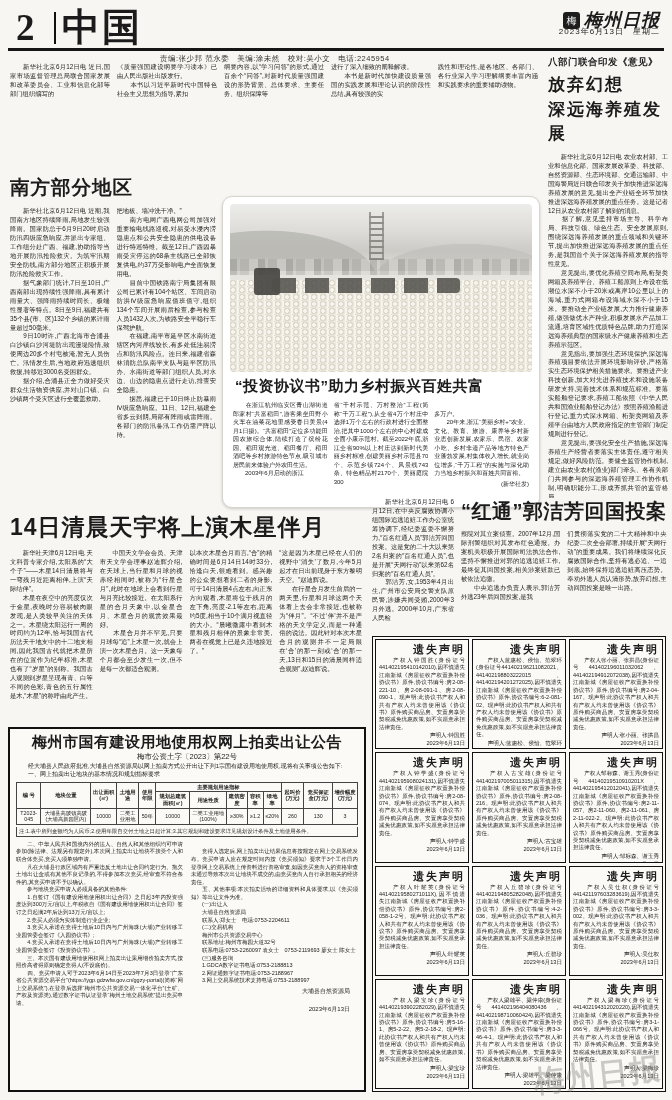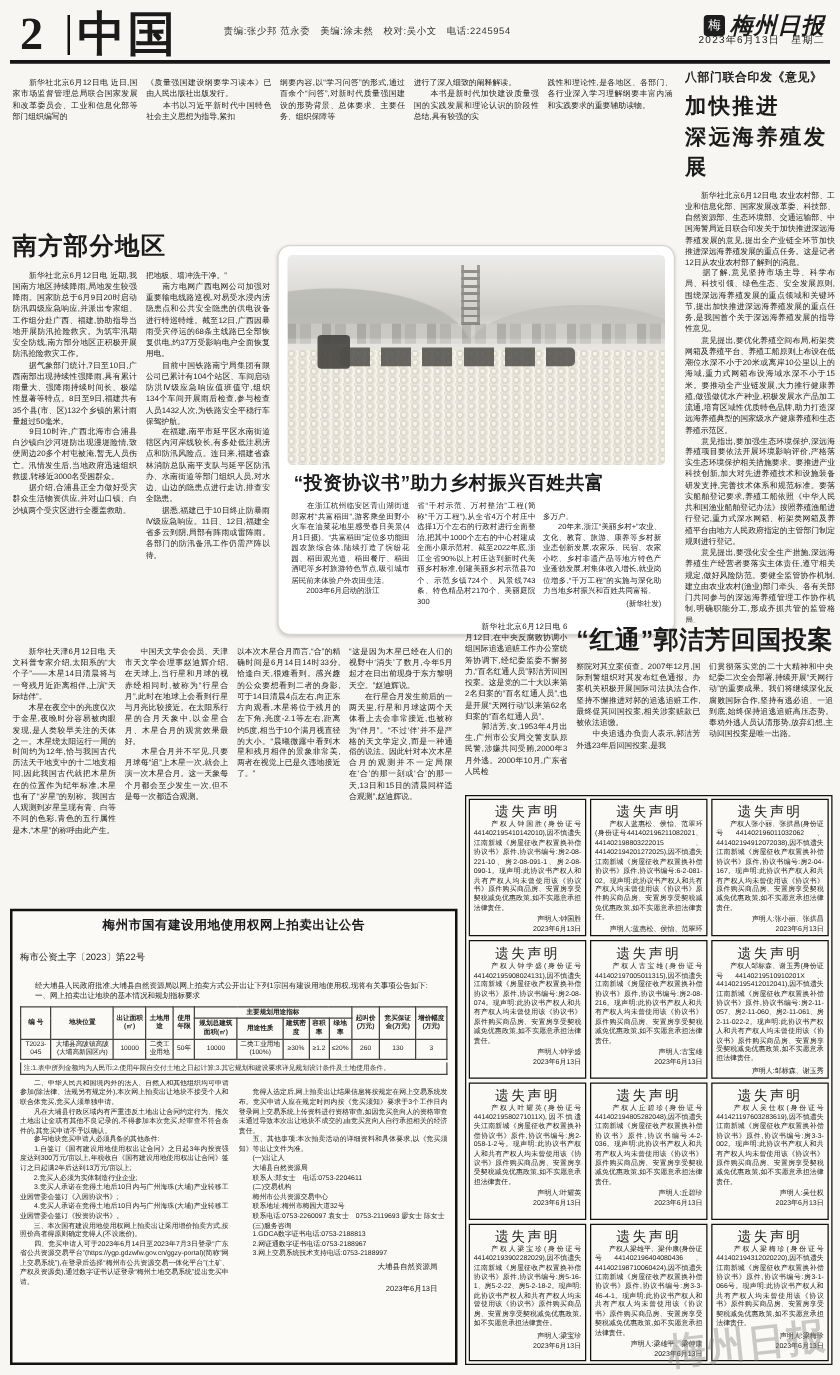--- a/index.html
+++ b/index.html
@@ -4,38 +4,38 @@
 <style>
   * { margin:0; padding:0; box-sizing:border-box; }
   html,body { width:672px; }
   body { background:#d8d7d3; font-family:"Liberation Sans","DejaVu Sans",sans-serif; }
   .page { position:relative; width:672px; height:1100px; background:#f7f6f2; color:#1b1b1b; overflow:hidden; }
 
   
   .hdr-num { position:absolute; left:16px; top:6px; font-size:37px; font-weight:900; font-family:"Liberation Serif",serif; }
   .hdr-bar { position:absolute; left:54px; top:12px; width:2px; height:32px; background:#111; }
   .hdr-section { position:absolute; left:62px; top:2px; font-size:38px; font-weight:900; letter-spacing:2px; }
-  .hdr-credits { position:absolute; left:160px; top:20px; font-size:7.5px; color:#333; letter-spacing:.5px;margin-left:19px; }
+  .hdr-credits { position:absolute; left:160px; top:54px; font-size:7.5px; color:#333; letter-spacing:.5px; }
   .masthead { position:absolute; right:12px; top:8px; display:flex; align-items:center; gap:4px; }
   .masthead-icon { width:17px; height:17px; background:#1d1d1d; border-radius:3px; color:#fff; font-size:10px; line-height:17px; text-align:center; }
   .masthead-name { font-family:"Liberation Serif",serif; font-weight:900; font-size:18px; font-style:italic; letter-spacing:1px; }
   .hdr-date { position:absolute; right:12px; top:26px; font-size:8px; color:#222; letter-spacing:1px; }
   .hdr-rule { position:absolute; left:8px; right:8px; top:48px; height:2.5px; background:#161616; }
 
   
   .cols { display:flex; gap:7px; }
   .bodytxt { flex:1; font-size:6.3px; line-height:1.42; text-align:justify; white-space:pre-line; color:#222; overflow:hidden; }
 
   
   .lead { position:absolute; left:10px; top:56px; width:528px; }
   .lead h1 { font-size:27px; font-weight:900; letter-spacing:.5px; white-space:nowrap; }
   .lead .cols { margin-top:7px; height:82px; }
 
   
-  .flood { position:absolute; left:10px; top:185px; width:206px; }
+  .flood { position:absolute; left:10px; top:175px; width:206px; }
   .flood h2 { font-size:19.5px; font-weight:900; line-height:1.3; letter-spacing:1px; }
   .flood .cols { margin-top:7px; height:256px; }
 
   
   .photocard { position:absolute; left:222px; top:196px; width:318px; height:312px; background:#fff; border:1px solid #d8d5cf; border-radius:10px; box-shadow:0 1px 3px rgba(0,0,0,.18); overflow:hidden; }
   .photo { position:relative; margin:7px 7px 0 7px; height:168px; border-radius:4px; overflow:hidden;
     background:linear-gradient(180deg,#ececea 0%,#dddcd8 16%,#cccbc6 28%,#d6d5d0 33%,#e4e3de 40%,#edebe4 55%,#f0eee7 100%); }
   .photo .mtn { position:absolute; top:0; left:0; right:0; height:40%;
     background:radial-gradient(62% 120% at 12% 110%, #b4b4af 0 58%, transparent 59%),
                radial-gradient(55% 100% at 78% 115%, #c2c1bc 0 55%, transparent 56%); opacity:.75; }
@@ -66,36 +66,36 @@
 
   
   .fugitive { position:absolute; left:372px; top:498px; width:294px; height:134px; display:flex; gap:7px; }
   .fugitive .intro { width:82px; flex:none; }
   .fugitive .right { flex:1; }
   .fugitive h2 { font-size:20px; font-weight:700; letter-spacing:.5px; white-space:nowrap; }
   .fugitive .cols { margin-top:5px; height:100px; }
 
   
   .auction { position:absolute; left:8px; top:727px; width:358px; height:365px; border:2px solid #111; background:#fbfaf6; padding:4px 6px; overflow:hidden; }
-  .auction .a-title { font-size:10px; font-weight:900; text-align:center; letter-spacing:.5px; }
-  .auction .a-docno { font-size:7.5px; margin:14px 0; }
+  .auction .a-title { font-size:15px; font-weight:900; text-align:center; letter-spacing:.5px; }
+  .auction .a-docno { font-size:7.5px; text-align:center; margin:0 0; }
   .auction .a-intro { font-size:6px; line-height:1.4; white-space:pre-line; text-align:justify; }
   .auction table { width:100%; border-collapse:collapse; margin:3px 0 2px 0; }
   .auction th,.auction td { border:.5px solid #444; font-size:5.3px; line-height:1.25; padding:1px; text-align:center; font-weight:400; color:#222; }
   .auction th { font-weight:700; }
   .auction .a-note { font-size:5.4px; color:#333; border:.5px solid #444; border-top:none; padding:1px 2px; }
   .auction .a-cols { display:flex; gap:8px; margin-top:4px; height:218px; }
   .auction .a-col { flex:1; font-size:5.5px; line-height:1.38; text-align:justify; white-space:pre-line; color:#222; overflow:hidden; }
   .auction .a-sig { text-align:right; font-size:6px; margin-top:2px; padding-right:8px; }
 
   
   .decls { position:absolute; left:372px; top:636px; width:294px; height:456px; border:1.5px solid #111; padding:2px; display:flex; gap:3px; background:#f9f8f4; }
   .decl-col { flex:1; display:flex; flex-direction:column; gap:3px; }
   .decl { flex:1; border:1px solid #111; padding:2px 3px; overflow:hidden; background:#fbfaf7; }
-  .decl-t { font-size:11px; font-weight:400; text-align:center; letter-spacing:2px; }
+  .decl-t { font-size:11px; font-weight:700; text-align:right; letter-spacing:2px; }
   .decl-b { font-size:5.5px; line-height:1.35; text-align:justify; color:#222; }
   .decl-s { font-size:5.6px; text-align:right; margin-top:1px; }
   .decl-d { font-size:5.6px; text-align:right; }
 
   .watermark { position:absolute; right:10px; bottom:4px; font-size:30px; font-weight:900; font-family:"Liberation Serif",serif; color:rgba(130,128,122,.4); transform:rotate(-6deg); letter-spacing:2px; pointer-events:none; }
 </style>
 </head>
 <body>
 
 <div class="page">
@@ -155,29 +155,30 @@
       <div class="bodytxt">
         <span>多万户。
 　　20年来,浙江“美丽乡村+”农业、文化、教育、旅游、康养等乡村新业态创新发展,农家乐、民宿、农家小吃、乡村非遗产品等地方特色产业蓬勃发展,村集体收入增长,就业岗位增多,“千万工程”的实施与深化助力当地乡村振兴和百姓共同富裕。</span>
         <div class="credit">(新华社发)</div>
       </div>
     </div>
   </section>
 
   <aside class="aqua">
     <div class="kicker">八部门联合印发《意见》</div>
-    <h2><span>加快推进</span><br><span>深远海养殖发展</span></h2>
+    <h2><span>放弃幻想</span><br><span>深远海养殖发展</span></h2>
     <p>　　新华社北京6月12日电 农业农村部、工业和信息化部、国家发展改革委、科技部、自然资源部、生态环境部、交通运输部、中国海警局近日联合印发关于加快推进深远海养殖发展的意见,提出全产业链全环节加快推进深远海养殖发展的重点任务。这是记者12日从农业农村部了解到的消息。</p>
     <p>　　据了解,意见坚持市场主导、科学布局、科技引领、绿色生态、安全发展原则,围绕深远海养殖发展的重点领域和关键环节,提出加快推进深远海养殖发展的重点任务,是我国首个关于深远海养殖发展的指导性意见。</p>
     <p>　　意见提出,要优化养殖空间布局,桁架类网箱及养殖平台、养殖工船原则上布设在低潮位水深不小于20米或离岸10公里以上的海域,重力式网箱布设海域水深不小于15米。要推动全产业链发展,大力推行健康养殖,做强做优水产种业,积极发展水产品加工流通,培育区域性优质特色品牌,助力打造深远海养殖典型的国家级水产健康养殖和生态养殖示范区。</p>
     <p>　　意见指出,要加强生态环境保护,深远海养殖项目要依法开展环境影响评价,严格落实生态环境保护相关措施要求。要推进产业科技创新,加大对先进养殖技术和设施装备研发支持,完善技术体系和规范标准。要落实船舶登记要求,养殖工船依照《中华人民共和国渔业船舶登记办法》按照养殖渔船进行登记,重力式深水网箱、桁架类网箱及养殖平台由地方人民政府指定的主管部门制定规则进行登记。</p>
     <p>　　意见提出,要强化安全生产措施,深远海养殖生产经营者要落实主体责任,遵守相关规定,做好风险防范。要健全监管协作机制,建立由农业农村(渔业)部门牵头、各有关部门共同参与的深远海养殖管理工作协作机制,明确职能分工,形成齐抓共管的监管格局。</p>
   </aside>
 
   <section class="jupiter">
+    <h2>14日清晨天宇将上演木星伴月</h2>
     <div class="cols">
       <p class="bodytxt">　　新华社天津6月12日电 天文科普专家介绍,太阳系的“大个子”——木星14日清晨将与一弯残月近距离相伴,上演“天际结伴”。
 　　木星在夜空中的亮度仅次于金星,夜晚时分容易被肉眼发现,是人类较早关注的天体之一。木星绕太阳运行一周的时间约为12年,恰与我国古代历法天干地支中的十二地支相同,因此我国古代就把木星所在的位置作为纪年标准,木星也有了“岁星”的别称。我国古人观测到岁星呈现有青、白等不同的色彩,青色的五行属性是木,“木星”的称呼由此产生。</p>
       <p class="bodytxt">　　中国天文学会会员、天津市天文学会理事赵迪辉介绍,在天球上,当行星和月球的视赤经相同时,被称为“行星合月”,此时在地球上会看到行星与月亮比较接近。在太阳系行星的合月天象中,以金星合月、木星合月的观赏效果最好。
 　　木星合月并不罕见,只要月球每“追”上木星一次,就会上演一次木星合月。这一天象每个月都会至少发生一次,但不是每一次都适合观测。</p>
       <p class="bodytxt">以本次木星合月而言,“合”的精确时间是6月14日14时33分,恰逢白天,很难看到。感兴趣的公众要想看到二者的身影,可于14日清晨4点左右,向正东方向观看,木星将位于残月的左下角,亮度-2.1等左右,距离约5度,相当于10个满月视直径的大小。“晨曦微露中看到木星和残月相伴的景象非常美,两者在视觉上已是久违地接近了。”</p>
       <p class="bodytxt">“这是因为木星已经在人们的视野中‘消失’了数月,今年5月起才在日出前现身于东方黎明天空。”赵迪辉说。
 　　在行星合月发生前后的一两天里,行星和月球这两个天体看上去会非常接近,也被称为“伴月”。“不过‘伴’并不是严格的天文学定义,而是一种通俗的说法。因此针对本次木星合月的观测并不一定局限在‘合’的那一刻或‘合’的那一天,13日和15日的清晨同样适合观测”,赵迪辉说。</p>
     </div>
   </section>

